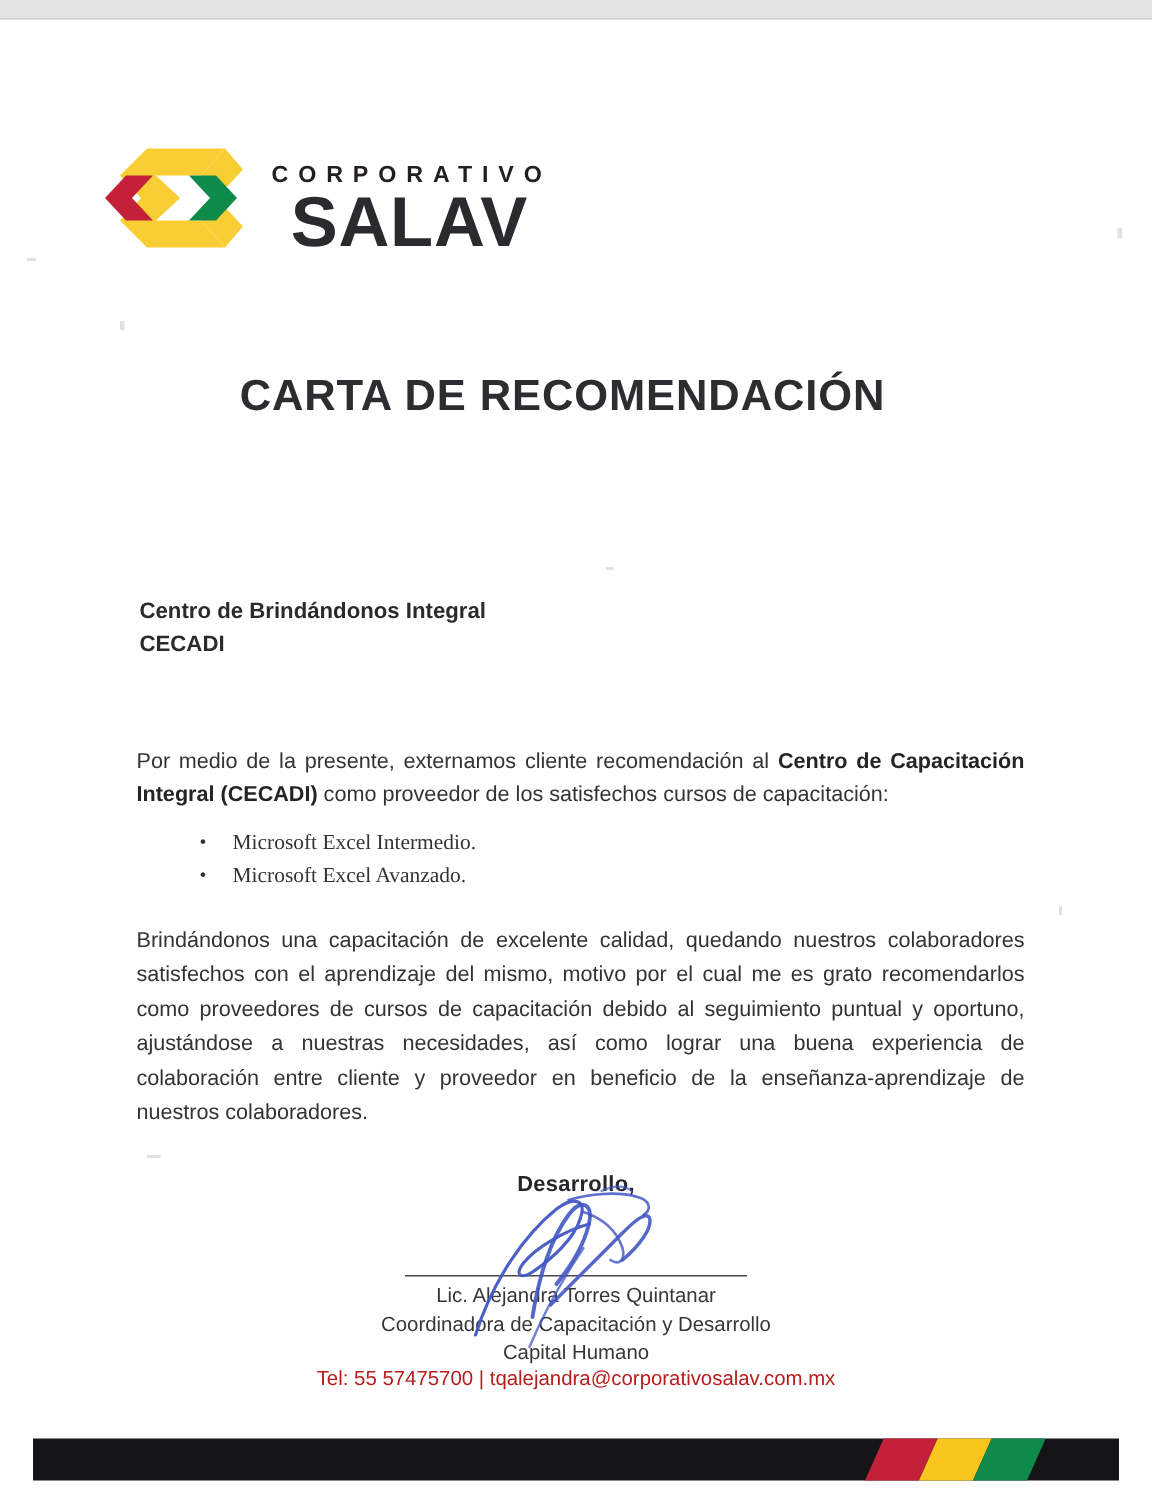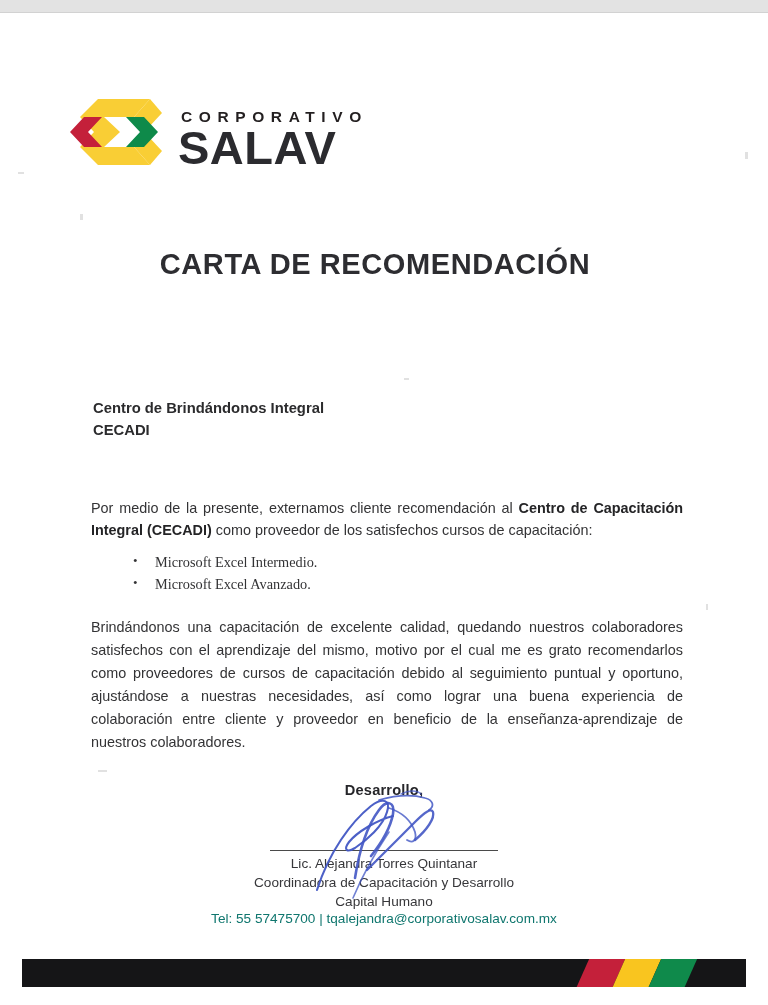--- a/index.html
+++ b/index.html
@@ -47,20 +47,21 @@
   .logo-mark {
     width: 96px;
     height: 74px;
     flex: none;
   }
   .logo-words {
     display: flex;
     flex-direction: column;
     justify-content: center;
     margin-top: 14px;
+    text-align: center;
   }
   .logo-corporativo {
     font-size: 15.5px;
     font-weight: bold;
     letter-spacing: 6.6px;
     color: #231f20;
     line-height: 1;
     margin-bottom: 1px;
     padding-left: 3px;
   }
@@ -183,21 +184,21 @@
     height: 1px;
     background: #4a4a4a;
     margin: 0 auto;
   }
   .sign-lines {
     margin-top: 3px;
     font-size: 13.6px;
     line-height: 1.40;
     color: #37373a;
   }
-  .sign-contact { font-size: 13.6px; color: #0f766e; }
+  .sign-contact { font-size: 13.6px; color: #b91c1c; }
 
   
   .footer-bar {
     position: absolute;
     left: 22px;
     bottom: 18px;
     width: 724px;
     height: 28px;
     background: #151517;
     overflow: hidden;

